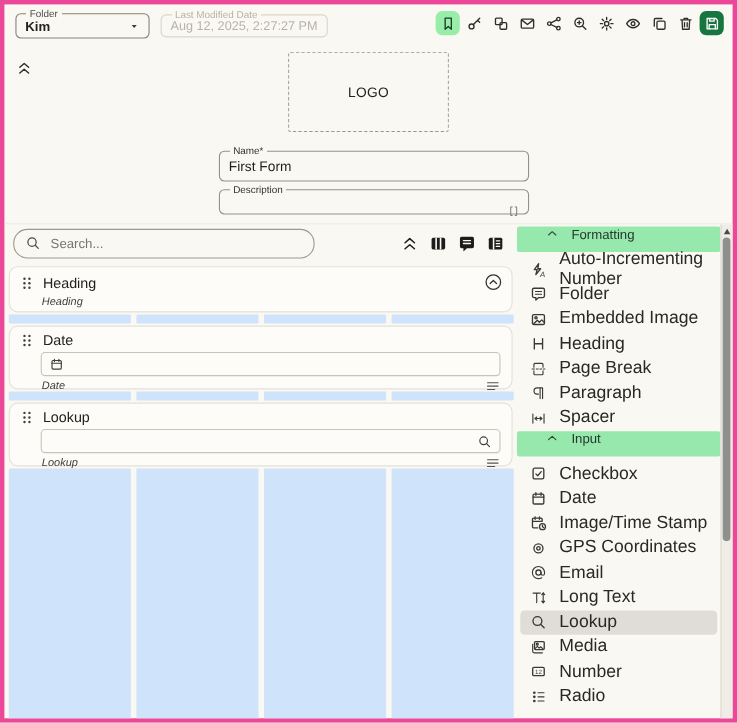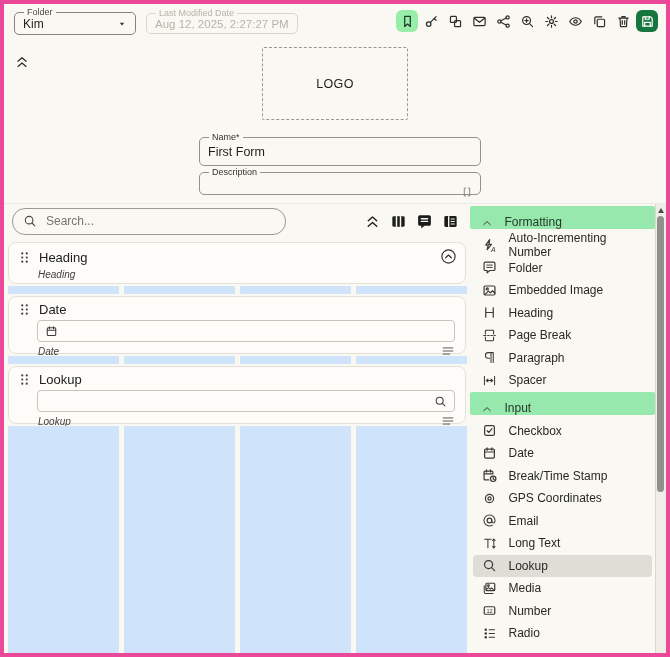--- a/index.html
+++ b/index.html
@@ -7,21 +7,21 @@
           background:#faf8f2;overflow:hidden;}
   .sp{flex:1;}
   .ico{display:inline-flex;align-items:center;justify-content:center;}
   .ico svg{width:100%;height:100%;display:block;}
 
   
   .topbar{height:34px;display:flex;align-items:center;padding:0 6px;}
   fieldset.fs{margin:0;padding:0 8px 3px;border:1px solid #86837b;border-radius:5px;background:transparent;}
   fieldset.fs legend{font-size:9px;color:#4d4b45;padding:0 3px;margin-left:1px;line-height:9px;}
   .fs-row{display:flex;align-items:center;}
-  .fs-val{font-size:12px;font-weight:400;color:#22221f;}
+  .fs-val{font-size:12px;font-weight:700;color:#22221f;}
   .fs.folder{width:104px;margin-left:4px;}
   .fs.disabled{width:122px;margin-left:10px;border-color:#d9d5cc;}
   .fs.disabled legend{color:#b7b3a9;}
   .fs.disabled .fs-val{color:#b7b3a9;font-weight:400;font-size:11.5px;white-space:nowrap;}
   .caret{width:10px;height:10px;color:#3c3c3a;margin-left:auto;}
   .main-toolbar{display:flex;align-items:center;gap:2px;margin-right:2px;}
   .tb-btn{width:22px;height:22px;border:none;background:transparent;border-radius:6px;color:#2e2e2c;
           display:flex;align-items:center;justify-content:center;padding:0;cursor:pointer;}
   .tb-btn .ico{width:15px;height:15px;}
   .tb-btn.highlight{background:#98eda9;color:#1d3b28;}
@@ -73,29 +73,29 @@
   .card-bottom{display:flex;align-items:center;margin-top:2px;}
   .card-bottom .card-caption{margin-top:0;}
   .menu{width:14px;height:14px;color:#55534e;margin-right:2px;cursor:pointer;}
 
   .strip{height:8px;margin:2px 4px;display:flex;gap:5px;}
   .columns{flex:1;margin:2px 4px 0;display:flex;gap:5px;}
   .seg{flex:1;background:#cfe4fb;border-radius:1px;}
 
   
   .sidebar{width:186px;padding-top:2px;box-sizing:border-box;overflow:hidden;}
-  .side-header{height:23px;background:#97e8ad;display:flex;align-items:flex-end;gap:11px;
-               padding-left:11px;margin-bottom:5px;border-radius:2px;cursor:pointer;}
+  .side-header{height:23px;background:#97e8ad;display:flex;align-items:flex-start;gap:11px;
+               padding-left:26px;margin-bottom:5px;border-radius:2px;cursor:pointer;}
   .side-header .ico{width:12px;height:12px;color:#2c4434;}
   .side-header span.lbl{font-size:12px;color:#25392c;}
   .side-item{height:22.5px;display:flex;align-items:center;gap:11px;padding-left:9px;margin:0 3px;
              border-radius:4px;cursor:pointer;}
   .side-item.active{background:#dfddd6;}
   .side-item .ico{width:15px;height:15px;color:#3a3936;flex:none;}
-  .side-item span.lbl{font-size:12px;color:#28282500;color:#282825;}
+  .side-item span.lbl{font-size:16px;color:#28282500;color:#282825;}
 
   
   .scrollbar{width:10px;background:#efede6;border-left:1px solid #dbd8d0;position:relative;}
   .sb-arrow{position:absolute;top:4px;left:2px;width:0;height:0;
             border-left:3px solid transparent;border-right:3px solid transparent;
             border-bottom:5px solid #4a4a48;}
   .sb-thumb{position:absolute;top:12px;left:1px;width:7px;height:276px;background:#8f8f8d;border-radius:3.5px;}
 </style>
 </head>
 <body>
@@ -505,21 +505,21 @@
           <span class="lbl">Date</span>
         </div>
         <div class="side-item">
           <span class="ico">
             <svg viewBox="0 0 16 16" fill="none" stroke="currentColor" stroke-width="1.3" stroke-linecap="round" stroke-linejoin="round">
               <path d="M11.6 6V4.4c0-.6-.5-1.1-1.1-1.1H3.3c-.6 0-1.1.5-1.1 1.1v7.2c0 .6.5 1.1 1.1 1.1h3.9M4.8 2v2.3M9 2v2.3M2.2 6.3h9.4"></path>
               <circle cx="11.9" cy="11.5" r="2.9"></circle>
               <path d="M11.9 10.1v1.5l1.1.7"></path>
             </svg>
           </span>
-          <span class="lbl">Break/Time Stamp</span>
+          <span class="lbl">Image/Time Stamp</span>
         </div>
         <div class="side-item">
           <span class="ico">
             <svg viewBox="0 0 16 16" fill="none" stroke="currentColor" stroke-width="1.3" stroke-linecap="round" stroke-linejoin="round">
               <circle cx="8" cy="8" r="4.4"></circle>
               <circle cx="8" cy="8" r="1.7"></circle>
             </svg>
           </span>
           <span class="lbl">GPS Coordinates</span>
         </div>

